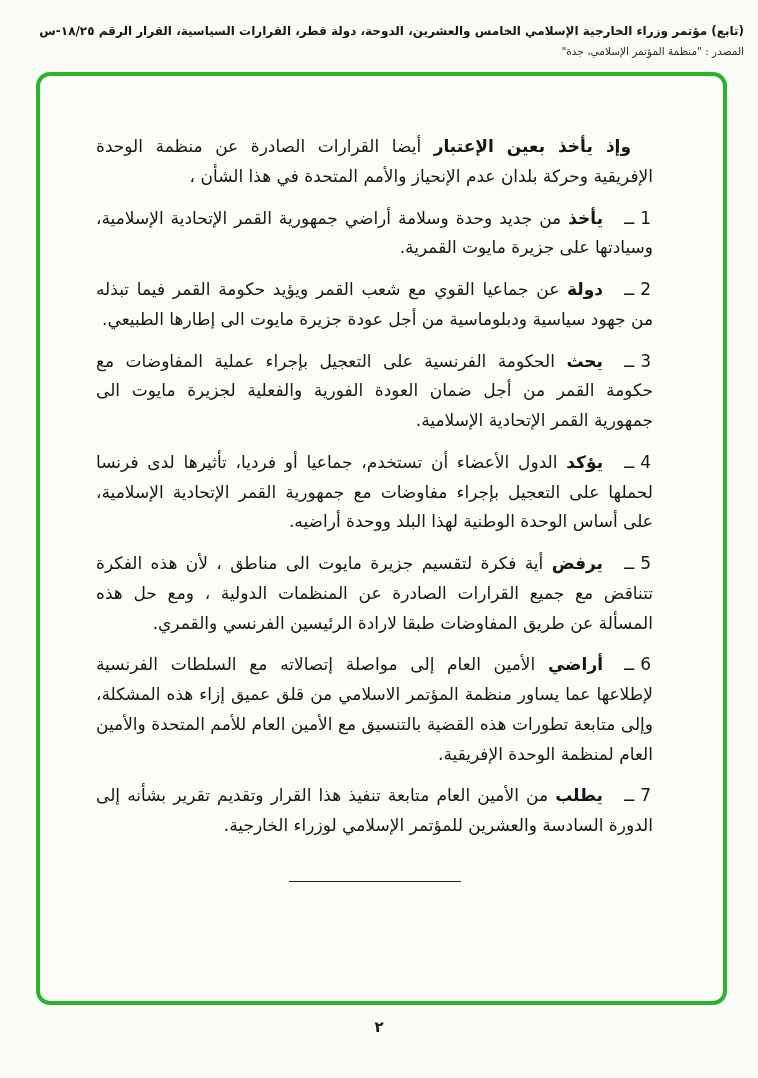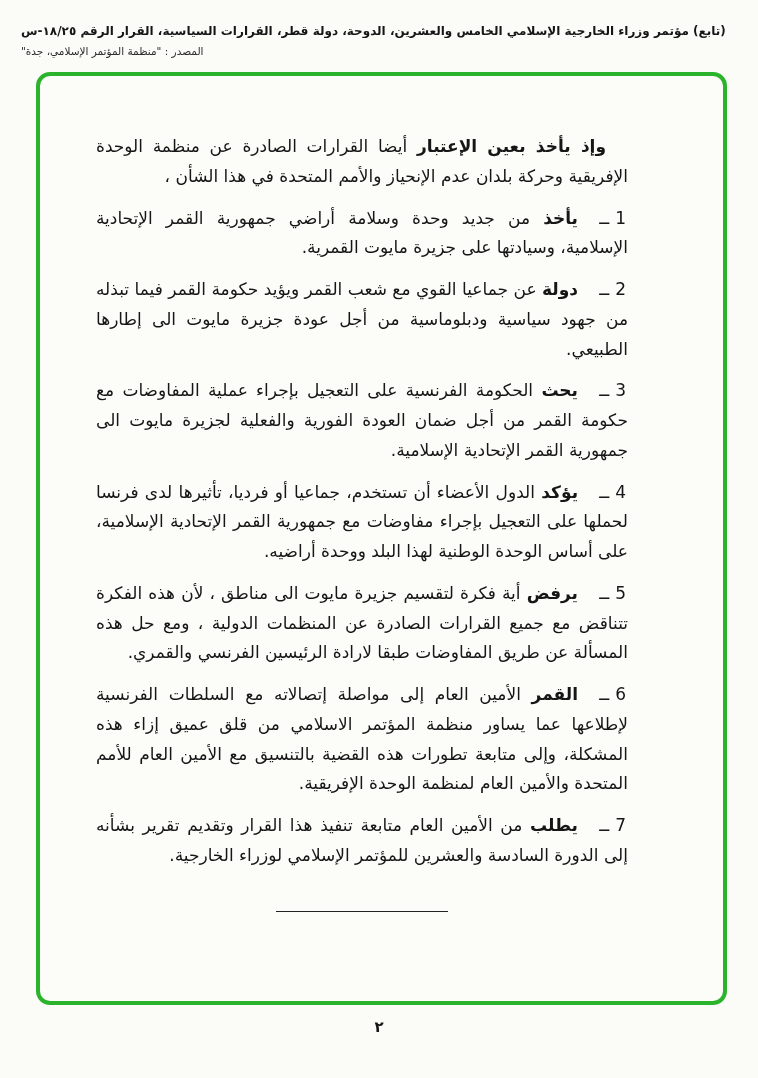--- a/index.html
+++ b/index.html
@@ -7,41 +7,41 @@
   body {
     background: #fbfbf8;
     color: #161616;
     font-family: "DejaVu Sans", sans-serif;
     direction: rtl;
     overflow: hidden;
   }
   .page { position: relative; width: 758px; height: 1078px; overflow: hidden; }
 
   
-  .page-header { padding: 24px 14px 0 10px; text-align: left; margin-left: 11px; }
+  .page-header { padding: 24px 14px 0 10px; text-align: right; margin-left: 11px; }
   .header-line1 {
     font-weight: bold;
     font-size: 12px;
     white-space: nowrap;
     overflow: hidden;
   }
   .header-line2 { font-size: 10.5px; margin-top: 7px; color: #2b2b2b; }
 
   
   .green-frame {
     margin: 15px 31px 0 36px;
     height: 933px;
     border: 4px solid #2cb32c;
     border-radius: 14px;
     background: #fcfcf9;
     overflow: hidden;
   }
 
   .doc-body {
-    padding: 56px 95px 0 56px;
+    padding: 56px 70px 0 56px;
     font-size: 17px;
     line-height: 1.75;
     text-align: justify;
   }
   .doc-body p { margin-bottom: 12px; }
   .preamble { text-indent: 22px; margin-bottom: 16px; }
   .preamble-2 { margin-bottom: 26px; }
   .lead { font-weight: bold; }
 
   .item { position: relative; text-indent: 50px; margin-bottom: 11px; }
@@ -127,21 +127,21 @@
         </span>
         <strong class="lead">يرفض</strong>
         <span>أية فكرة لتقسيم جزيرة مايوت الى مناطق ، لأن هذه الفكرة تتناقض مع جميع القرارات الصادرة عن المنظمات الدولية ، ومع حل هذه المسألة عن طريق المفاوضات طبقا لارادة الرئيسين الفرنسي والقمري.</span>
       </p>
 
       <p class="item">
         <span class="marker">
           <span>6</span>
           <span class="dash">ــ</span>
         </span>
-        <strong class="lead">القمر</strong>
+        <strong class="lead">أراضي</strong>
         <span>الأمين العام إلى مواصلة إتصالاته مع السلطات الفرنسية لإطلاعها عما يساور منظمة المؤتمر الاسلامي من قلق عميق إزاء هذه المشكلة، وإلى متابعة تطورات هذه القضية بالتنسيق مع الأمين العام للأمم المتحدة والأمين العام لمنظمة الوحدة الإفريقية.</span>
       </p>
 
       <p class="item">
         <span class="marker">
           <span>7</span>
           <span class="dash">ــ</span>
         </span>
         <strong class="lead">يطلب</strong>
         <span>من الأمين العام متابعة تنفيذ هذا القرار وتقديم تقرير بشأنه إلى الدورة السادسة والعشرين للمؤتمر الإسلامي لوزراء الخارجية.</span>

